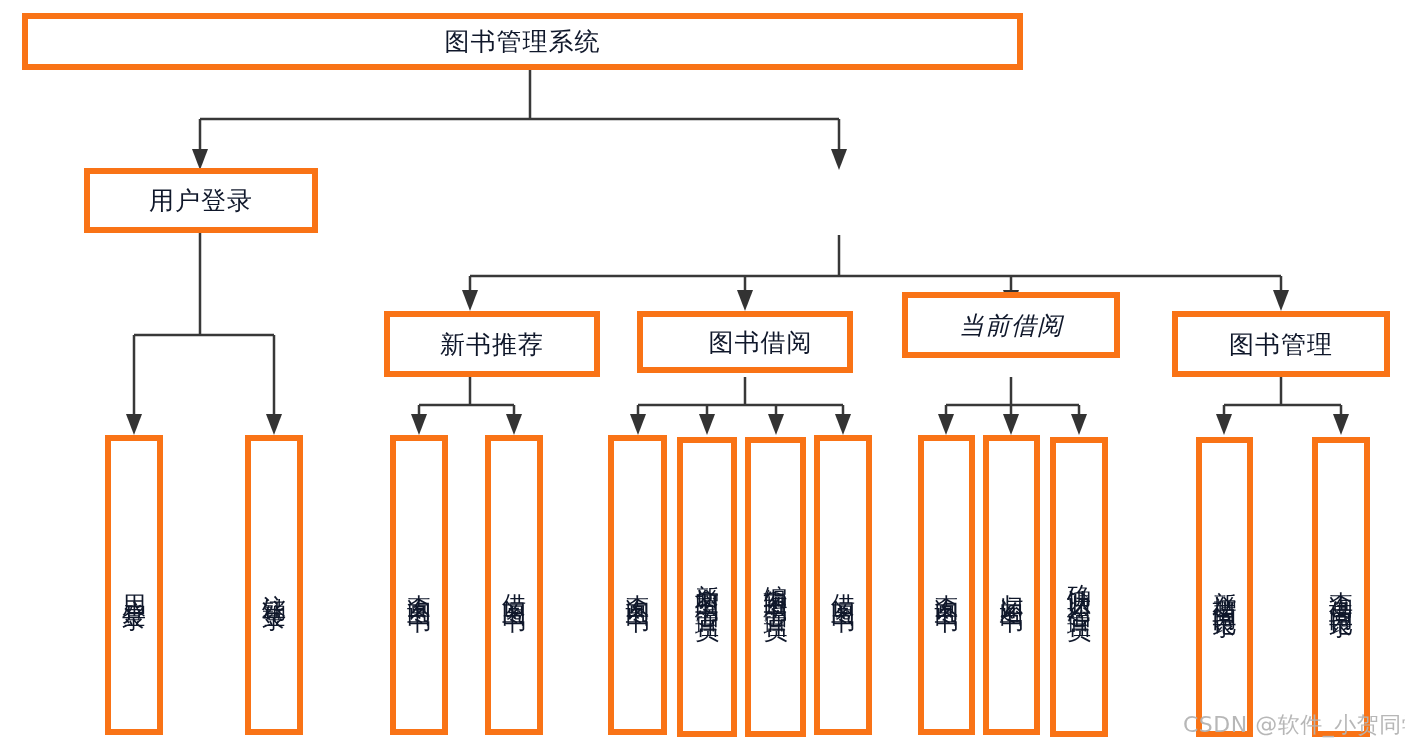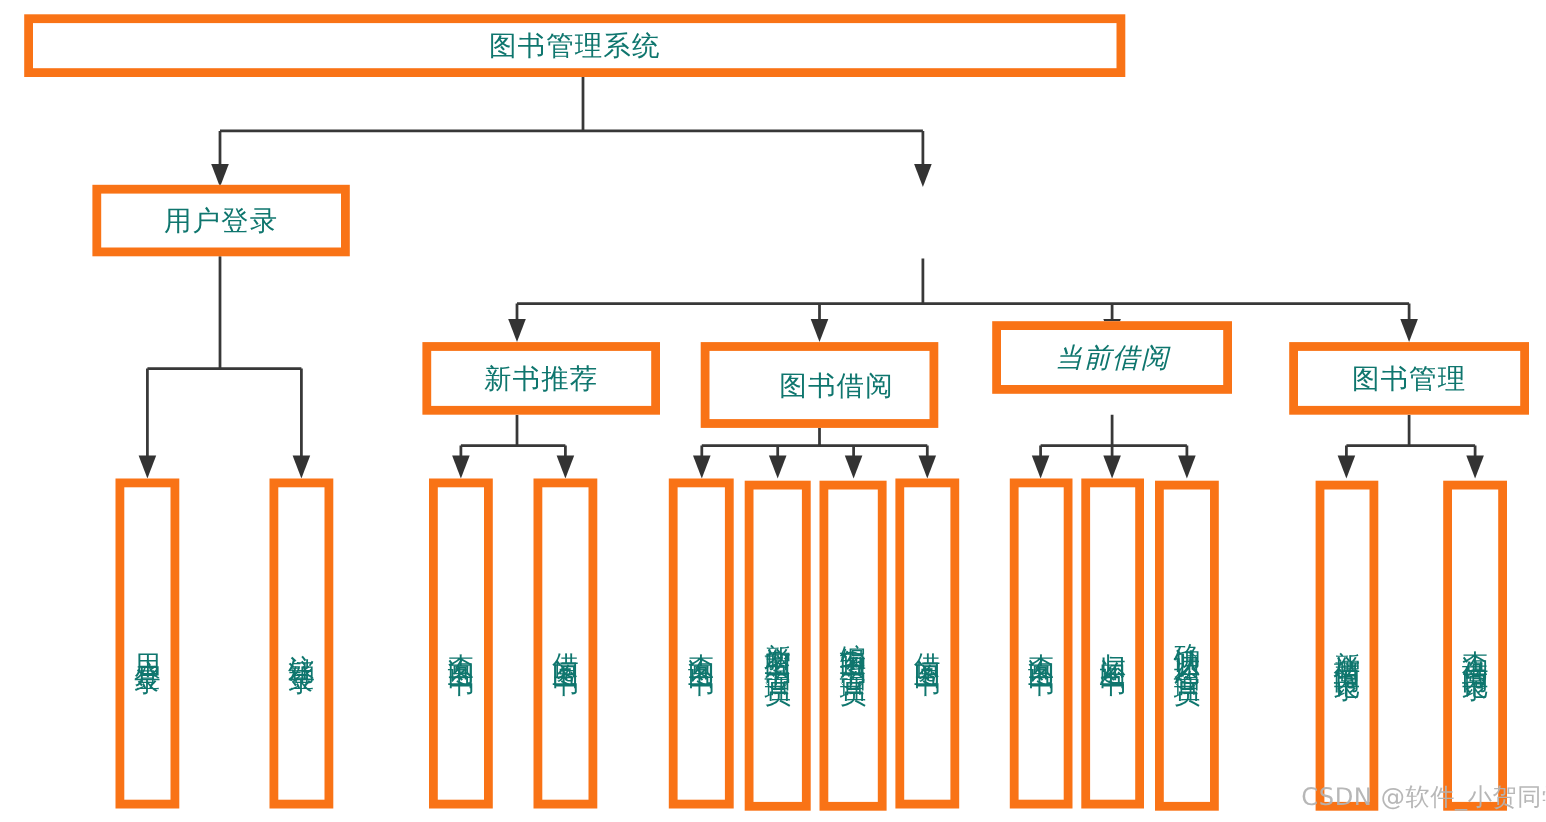--- a/index.html
+++ b/index.html
@@ -20,22 +20,22 @@
   .wires path {
     fill: none;
     stroke: #383838;
     stroke-width: 2.5;
   }
   .wires polygon { fill: #333333; stroke: none; }
   .node {
     position: absolute;
     box-sizing: border-box;
     background: #ffffff;
-    border: 8px solid #f97316;
-    color: #0f766e;
+    border: 6px solid #f97316;
+    color: #0f172a;
     display: flex;
     align-items: center;
     justify-content: center;
     text-align: right;
     z-index: 2;
   }
   .h-node { font-size: 25px; letter-spacing: 1px; white-space: nowrap; }
   .v-node {
     writing-mode: vertical-rl;
     text-orientation: mixed;
@@ -99,21 +99,21 @@
       <polygon points="1216,414 1232,414 1224,435"></polygon>
       <polygon points="1333,414 1349,414 1341,435"></polygon>
     </g>
   </svg>
 
   <div class="node h-node" style="left:22px; top:13px; width:1001px; height:57px;">图书管理系统</div>
 
   <div class="node h-node" style="left:84px; top:168px; width:234px; height:65px;">用户登录</div>
 
   <div class="node h-node" style="left:344px; top:311px; width:216px; height:66px;margin-left:40px;">新书推荐</div>
-  <div class="node h-node" style="left:637px; top:311px; width:216px; height:78px;padding-left:31px;">图书借阅</div>
+  <div class="node h-node" style="left:637px; top:311px; width:216px; height:62px;padding-left:31px;">图书借阅</div>
   <div class="node h-node" style="left:902px; top:292px; width:218px; height:66px;font-style:italic;">当前借阅</div>
   <div class="node h-node" style="left:1172px; top:311px; width:218px; height:66px;">图书管理</div>
 
   <div class="node v-node" style="left:105px; top:435px; width:58px; height:300px;">用户登录</div>
   <div class="node v-node" style="left:245px; top:435px; width:58px; height:300px;">注销登录</div>
 
   <div class="node v-node" style="left:390px; top:435px; width:58px; height:300px;">查询图书</div>
   <div class="node v-node" style="left:485px; top:435px; width:58px; height:300px;">借阅图书</div>
 
   <div class="node v-node" style="left:608px; top:435px; width:59px; height:300px;">查询图书</div>

